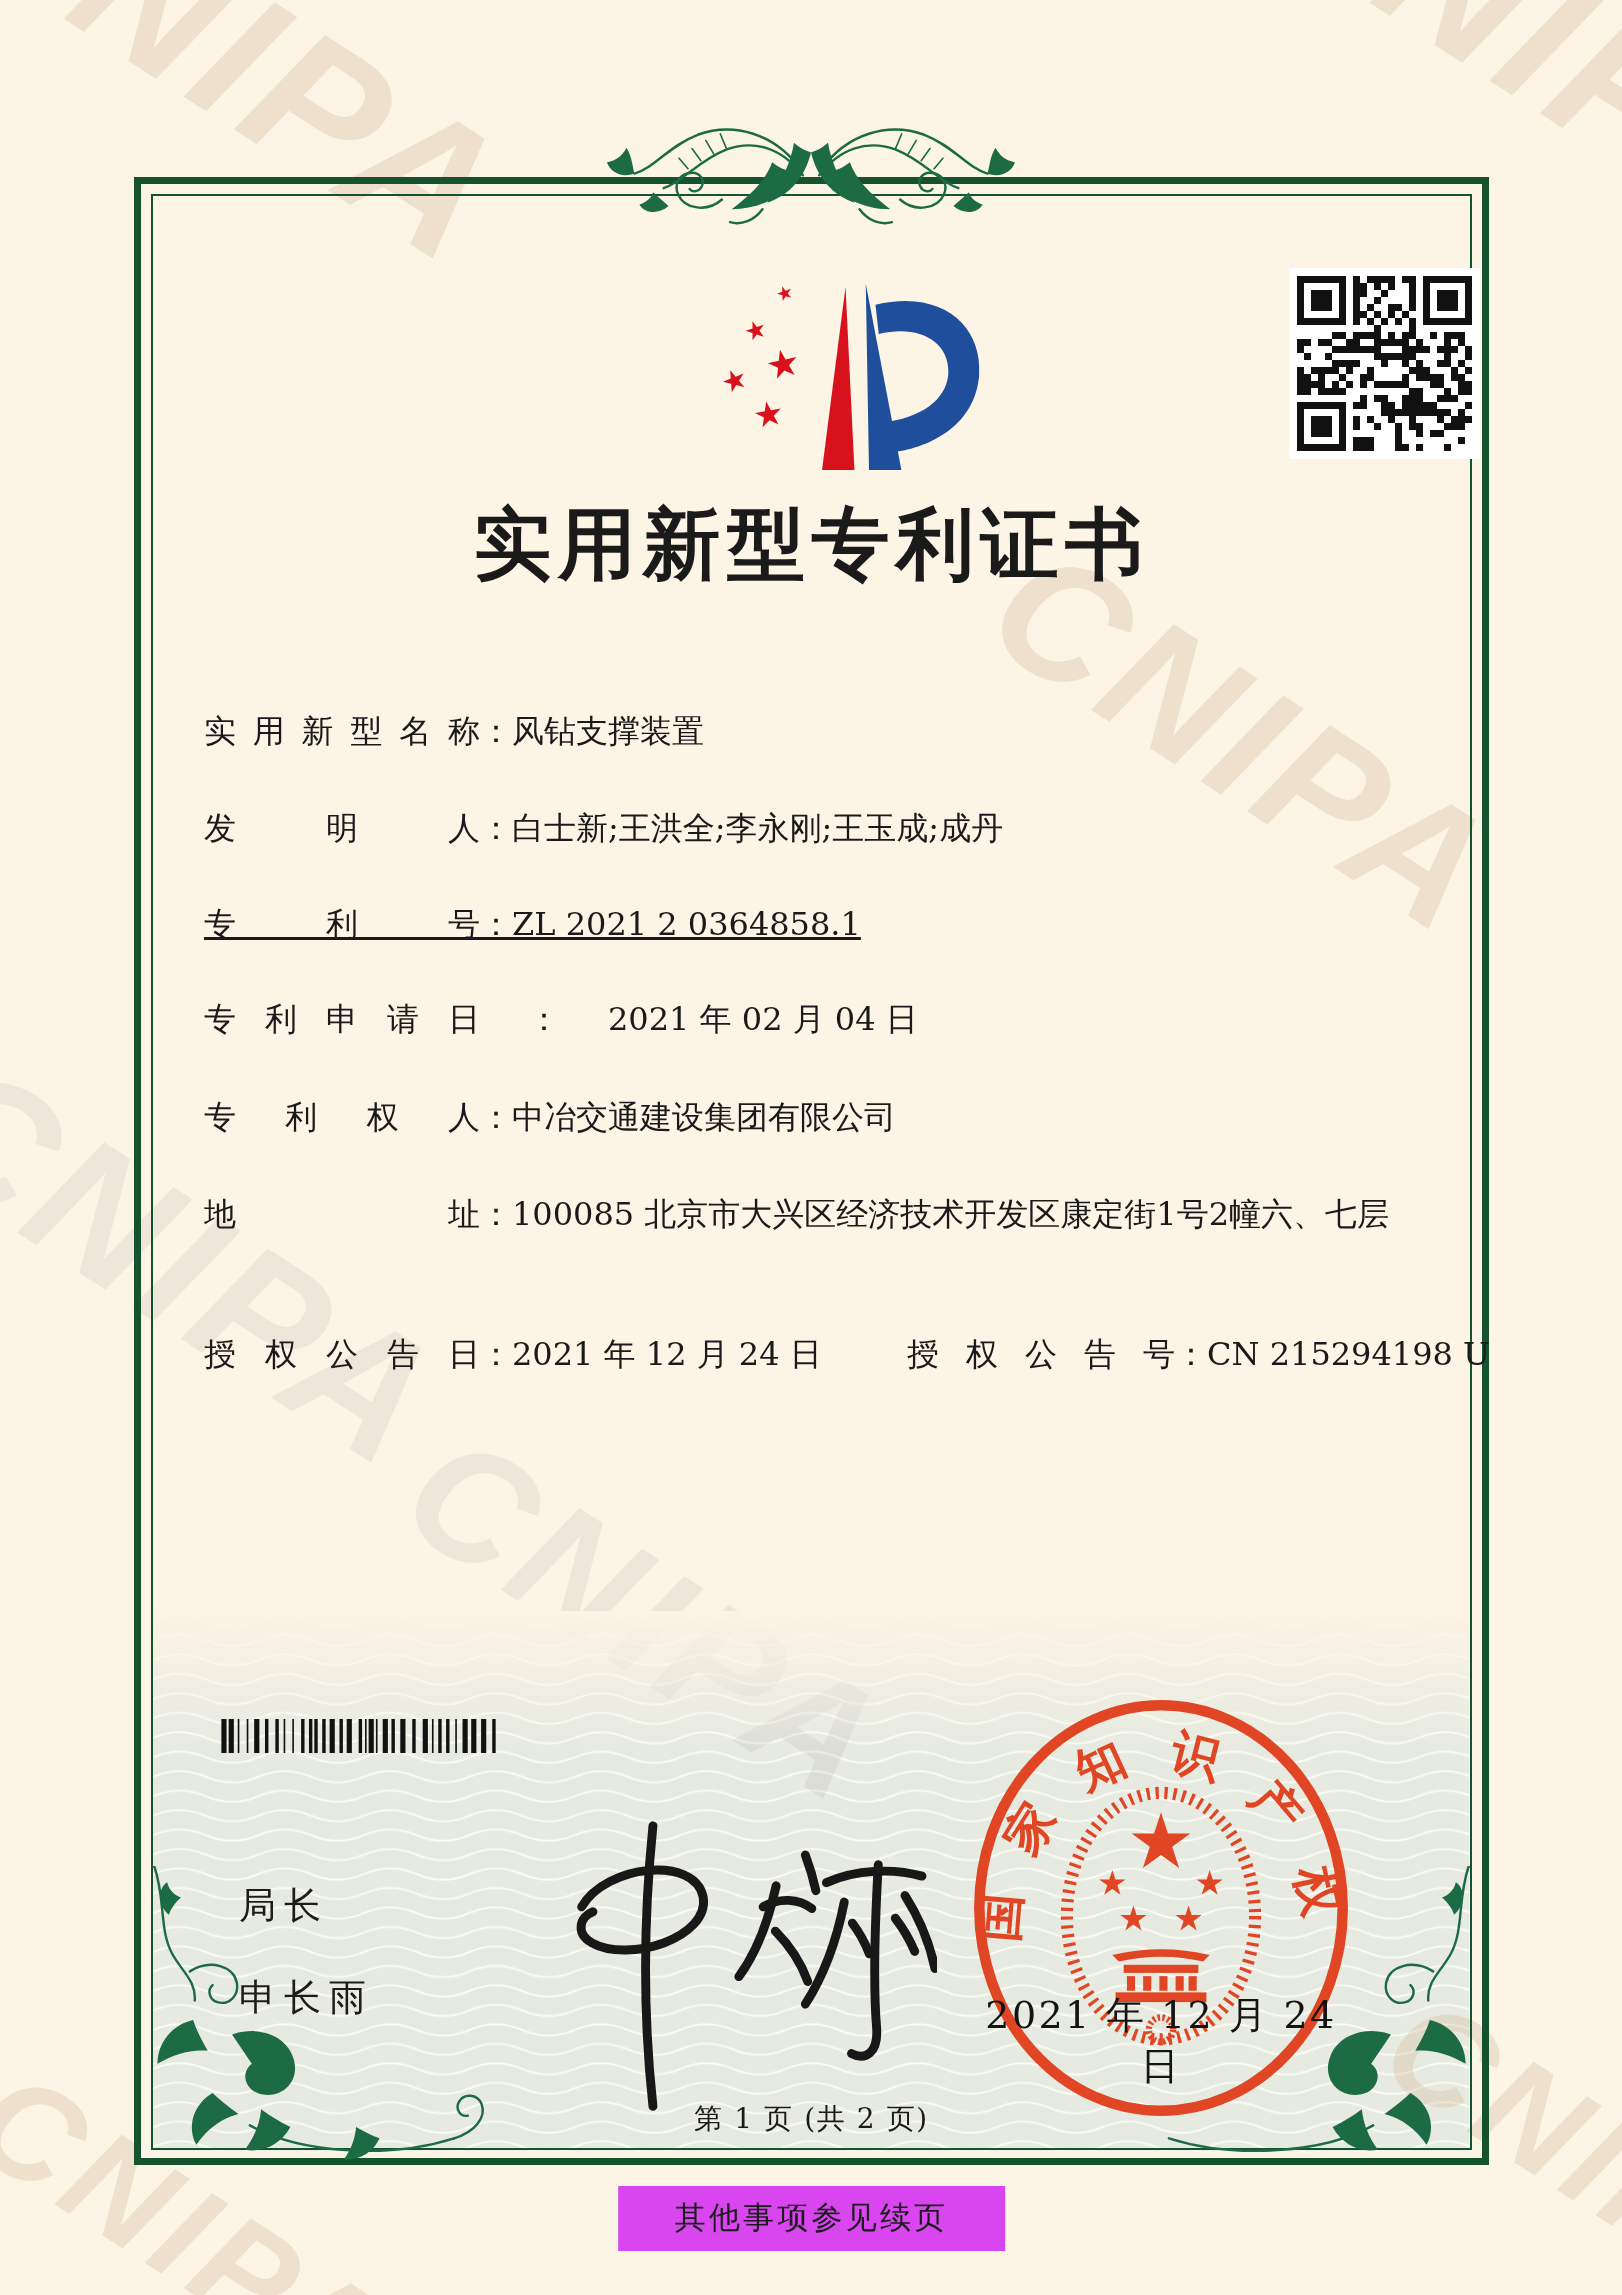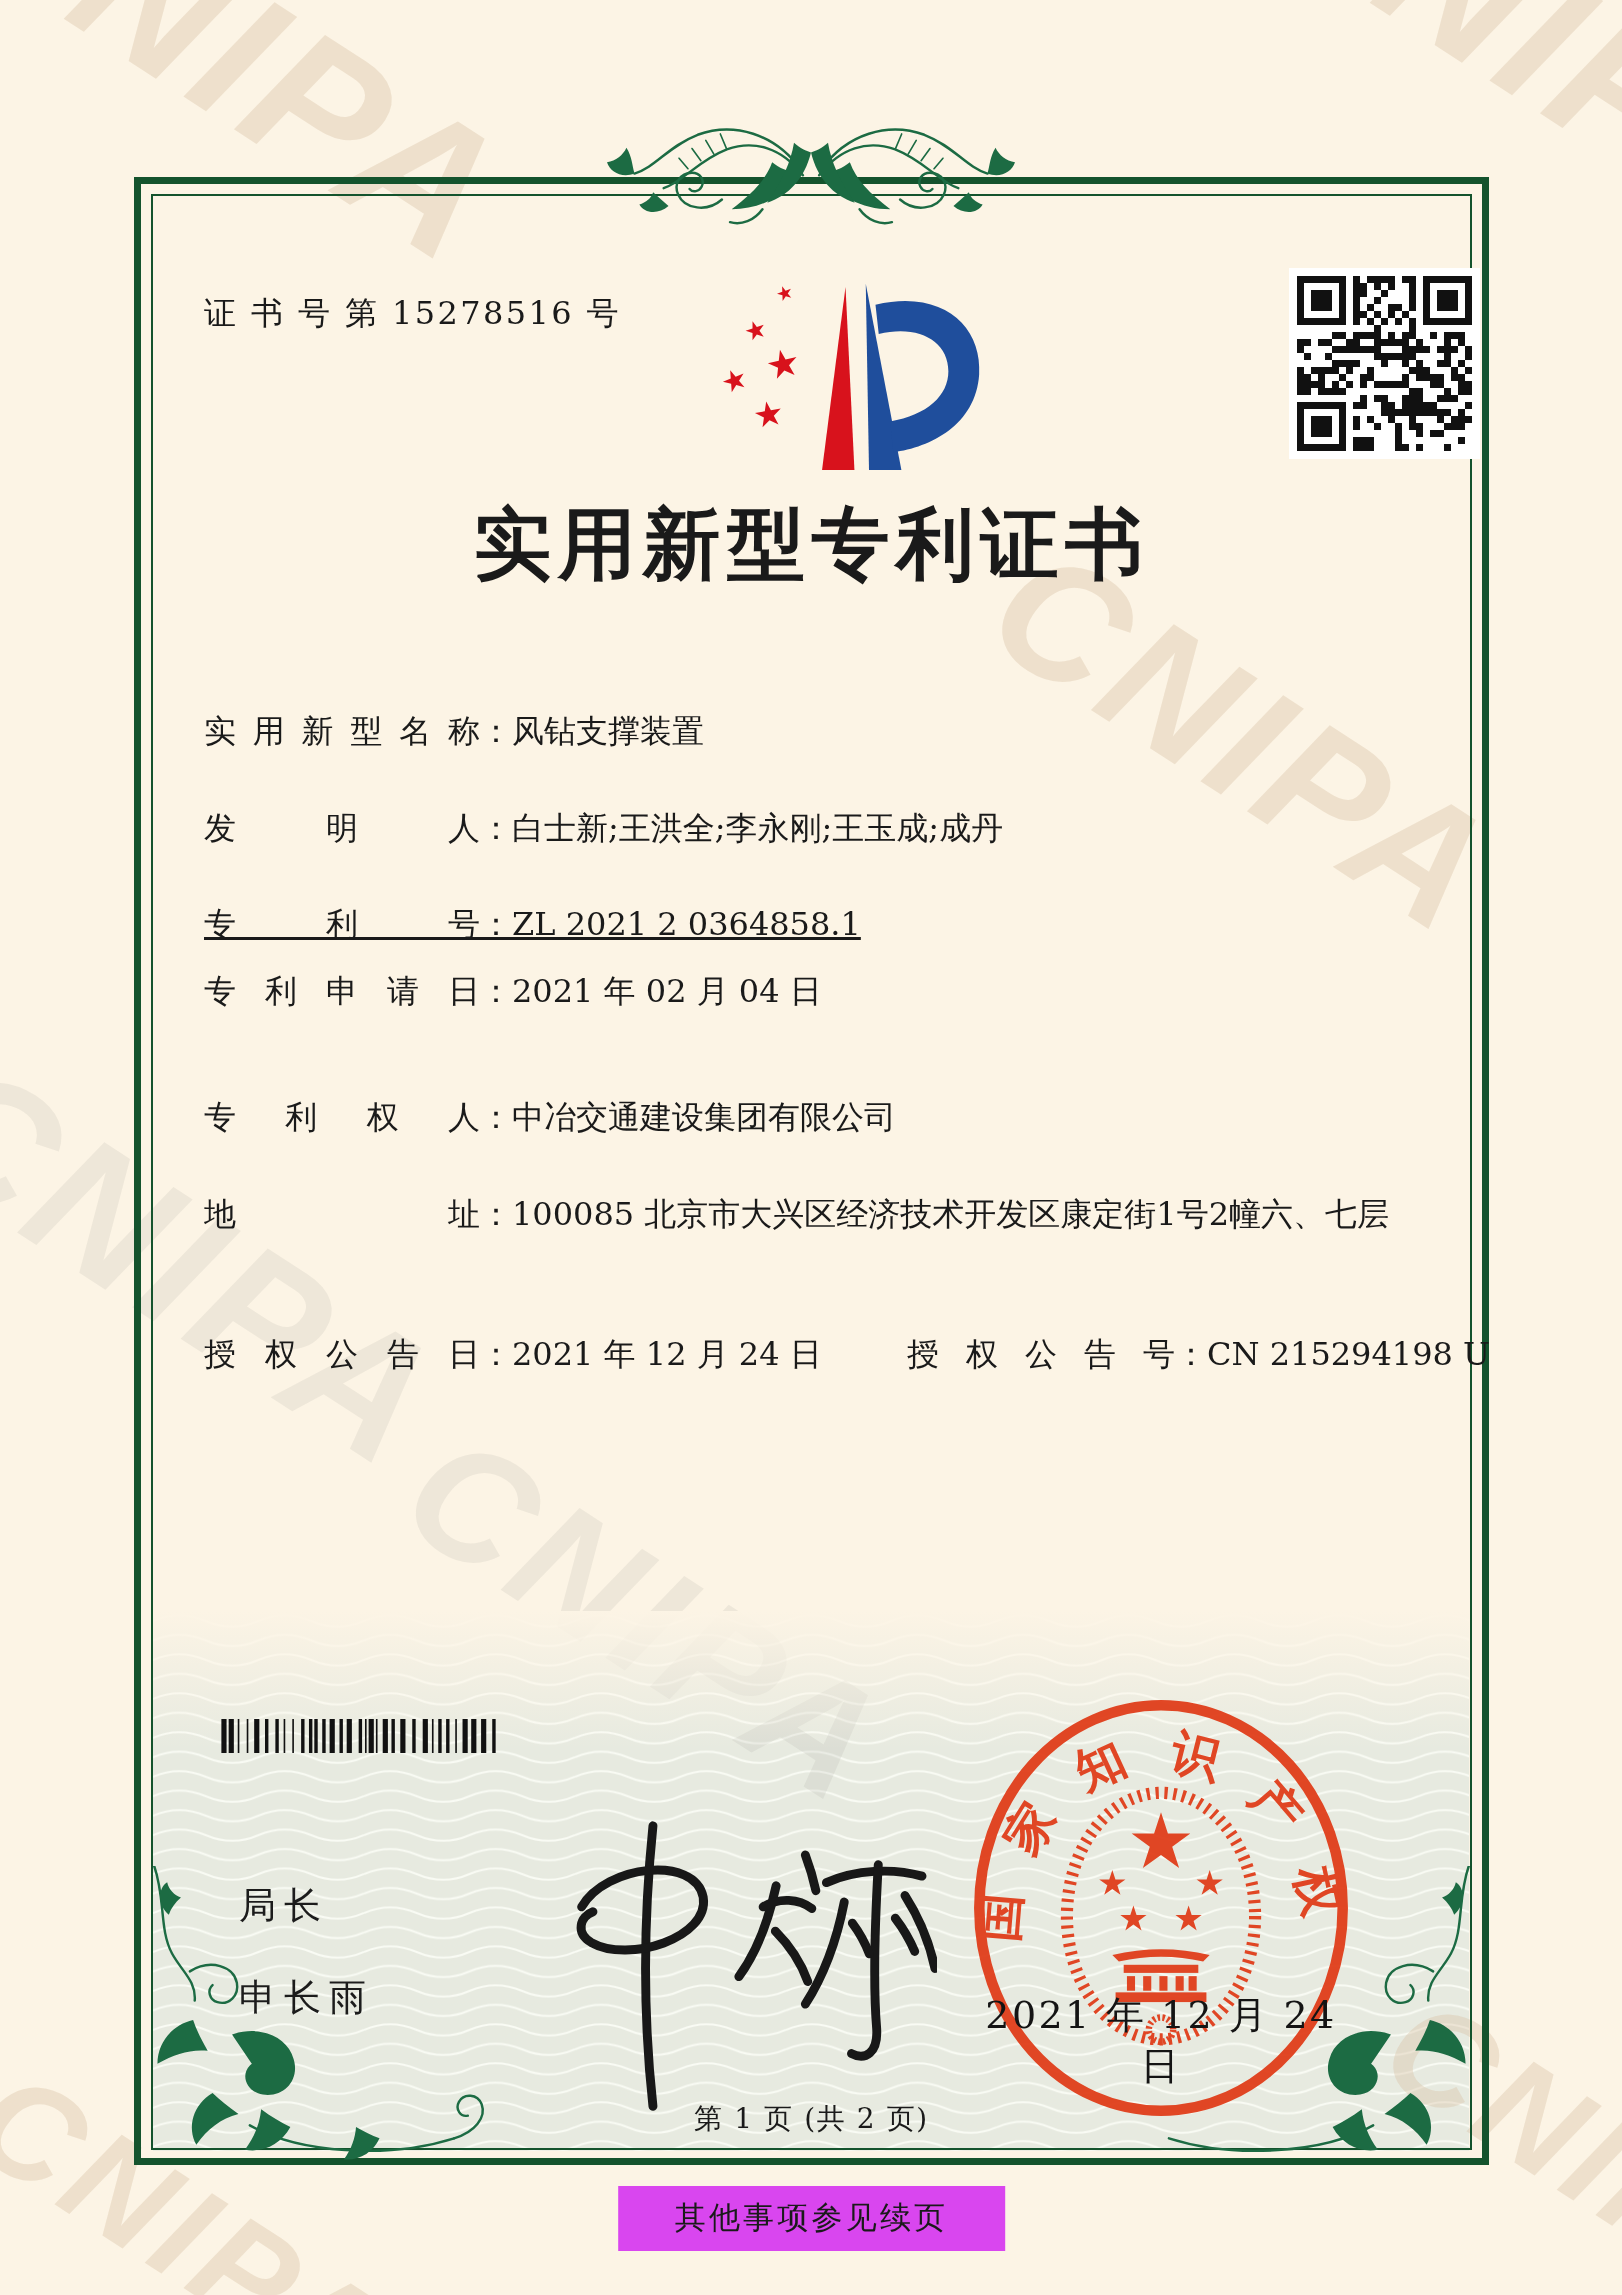--- a/index.html
+++ b/index.html
@@ -130,21 +130,20 @@
       <path class="fl" d="M40,60 c-14,-12 -14,-32 -2,-40 c2,9 9,16 17,19 c-7,6 -12,13 -15,21 Z"></path>
       <path d="M66,130 c26,-16 54,-6 58,14 c3,16 -10,28 -24,24 c-10,-3 -13,-15 -6,-21"></path>
       <path class="fl" d="M70,190 c-26,6 -44,28 -44,54 c22,-12 40,-18 62,-16 c-8,-14 -14,-26 -18,-38 Z"></path>
       <path class="fl" d="M118,208 c34,-12 68,2 76,30 c8,26 -12,48 -38,44 c-20,-3 -28,-24 -16,-36 c9,-9 24,-6 26,4 c2,8 -6,14 -12,11"></path>
       <path class="fl" d="M94,280 c-24,14 -32,42 -20,64 c14,-20 30,-32 52,-38 c-12,-9 -23,-17 -32,-26 Z"></path>
       <path d="M140,320 c60,34 170,42 252,16"></path>
       <path class="fl" d="M190,322 c-12,22 -34,32 -56,28 c12,-16 18,-32 20,-50 c12,9 24,16 36,22 Z"></path>
     </g>
   </svg>
 
-  <div class="certno">证 书 号 第 15278516 号</div>
 
   <svg class="logo" viewBox="0 0 390 305">
     <defs>
       <path id="star5" d="M0,-20 L4.49,-6.18 L19.02,-6.18 L7.27,2.36 L11.76,16.18 L0,7.64 L-11.76,16.18 L-7.27,2.36 L-19.02,-6.18 L-4.49,-6.18 Z"></path>
     </defs>
     <g fill="#d8121c">
       <use href="#star5" transform="translate(112,50) rotate(-20) scale(0.48)"></use>
       <use href="#star5" transform="translate(76,96) rotate(-18) scale(0.62)"></use>
       <use href="#star5" transform="translate(110,138) rotate(-12) scale(0.95)"></use>
       <use href="#star5" transform="translate(50,158) rotate(-22) scale(0.72)"></use>
@@ -482,21 +481,21 @@
   <div class="row nowrap" style="top:805px;">
     <span class="flabel">发明人</span>
       <span class="fcolon">：</span>
       <span class="fvalue">白士新;王洪全;李永刚;王玉成;成丹</span>
   </div>
   <div class="row nowrap" style="top:901px;text-decoration:underline;">
     <span class="flabel">专利号</span>
       <span class="fcolon">：</span>
       <span class="fvalue">ZL 2021 2 0364858.1</span>
   </div>
-  <div class="row nowrap" style="top:968px;">
+  <div class="row nowrap" style="top:996px;gap:48px;">
     <span class="flabel">专利申请日</span>
       <span class="fcolon">：</span>
       <span class="fvalue">2021 年 02 月 04 日</span>
   </div>
   <div class="row nowrap" style="top:1094px;">
     <span class="flabel">专利权人</span>
       <span class="fcolon">：</span>
       <span class="fvalue">中冶交通建设集团有限公司</span>
   </div>
   <div class="row" style="top:1191px;">

